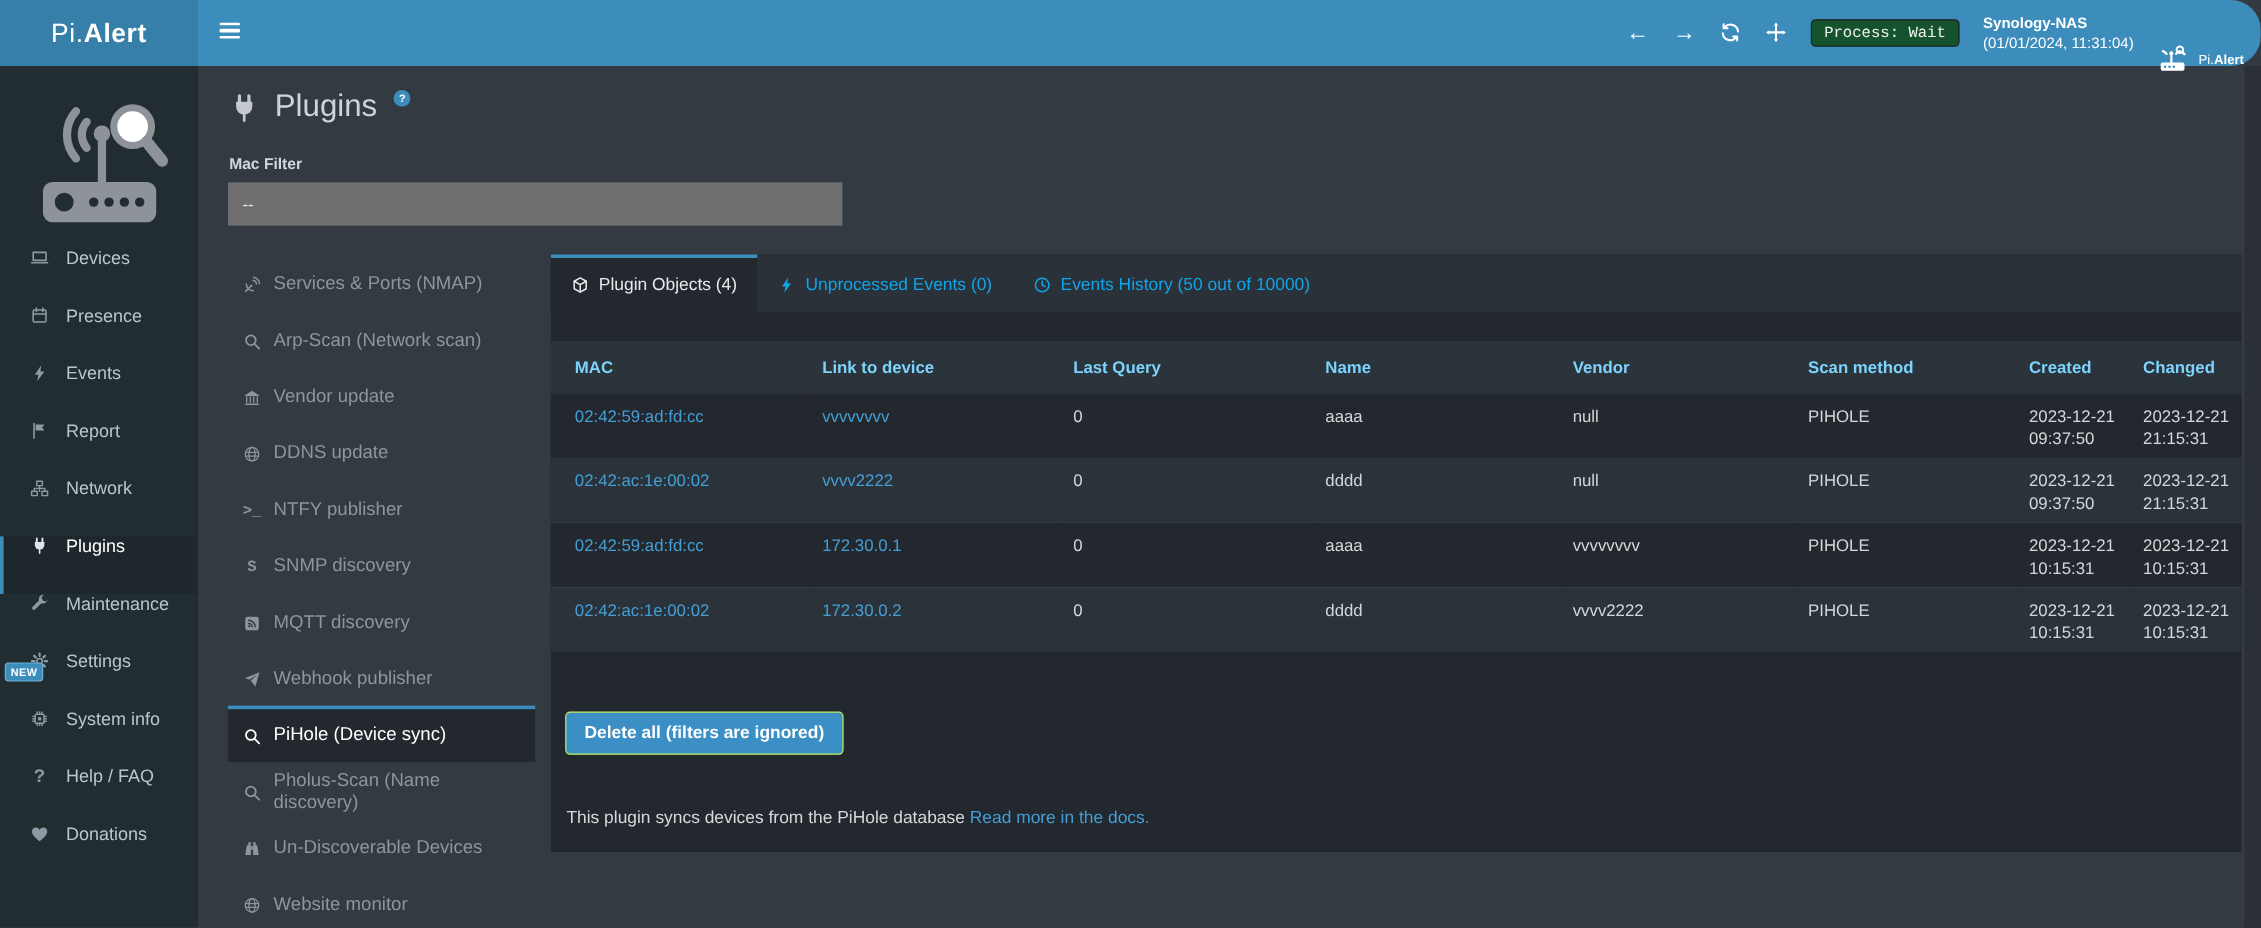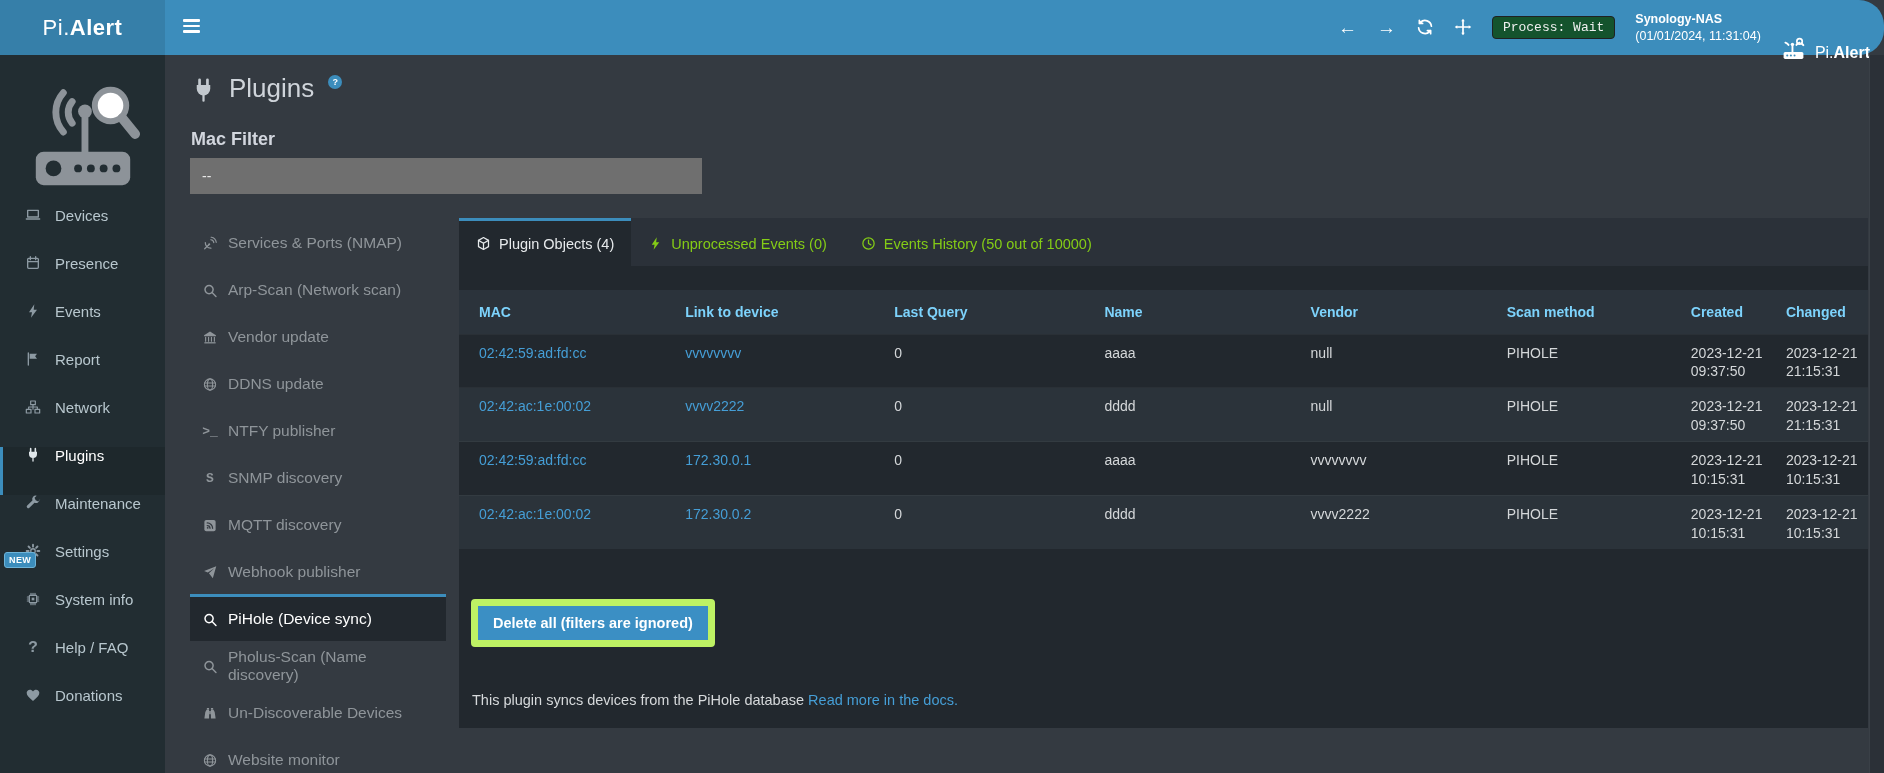--- a/index.html
+++ b/index.html
@@ -22,68 +22,68 @@
   .nav-main{flex:1;display:flex;align-items:center;padding:0 14px 0 18px;}
   .hamburger{font-size:20px;cursor:pointer;line-height:1;}
   .hamburger .bars{display:inline-block;width:17px;}
   .hamburger .bars span{display:block;height:2.5px;background:#fff;margin:3px 0;border-radius:1px;}
   .nav-right{margin-left:auto;display:flex;align-items:center;gap:20px;}
   .nav-btn{font-size:19px;cursor:pointer;color:#fff;line-height:1;}
   .nav-btn svg.ico{font-size:18px;}
   .proc{font-family:"Liberation Mono",monospace;font-size:13px;background:#14532d;border:1px solid #1f2122;border-radius:4px;padding:3px 10px;color:#f0f0f0;}
   .hostinfo{font-size:12.5px;line-height:1.35;text-align:left;}
   .hostinfo .h1{font-weight:700;}
-  .appright{display:flex;align-items:flex-end;gap:9px;font-size:16px;cursor:pointer;margin-top:44px;}
+  .appright{display:flex;align-items:center;gap:9px;font-size:11px;cursor:pointer;margin-top:44px;}
   .appright svg.ico{font-size:25px;}
   .appright b{font-weight:700;}
 
   
   .shell{flex:1;display:flex;min-height:0;}
   aside{width:165px;flex:0 0 165px;background:var(--sidebar);position:relative;}
   .biglogo{display:flex;justify-content:center;padding:20px 0 14px;}
   .side-menu .item{height:48px;display:flex;gap:13px;padding-left:21px;color:var(--sidebar-text);font-size:15px;cursor:pointer;border-left:3px solid transparent;}
   .side-menu .item svg.ico,.side-menu .item .txt-ico{font-size:16px;width:18px;text-align:center;color:#8d9aa3;}
   .side-menu .item.active{background:#1e282c;border-left-color:var(--accent);color:#fff;}
   .side-menu .item.active svg.ico{color:#dfe6ea;}
   .new-badge{position:absolute;left:4px;top:497px;background:var(--accent);border:1px solid #6db3d8;color:#fff;font-size:9px;font-weight:700;padding:2px 4px;border-radius:3px;letter-spacing:.4px;}
 
   main{flex:1;min-width:0;padding:18px 16px 0 25px;position:relative;}
   .page-head{display:flex;align-items:flex-start;gap:12px;color:#cfd4da;height:42px;}
   .page-head svg.ico{font-size:27px;margin-top:4px;color:#c3c9cf;}
   .page-head h1{font-size:26px;font-weight:400;line-height:1.2;}
   .help-badge{width:14px;height:14px;border-radius:50%;background:var(--accent);color:#fff;font-size:9px;font-weight:700;display:inline-flex;align-items:center;justify-content:center;margin:2px 0 0 2px;cursor:pointer;}
 
-  .filter-label{display:block;font-size:18px;font-weight:700;color:#d2d6de;margin:14px 0 8px 1px;}
+  .filter-label{display:block;font-size:13px;font-weight:700;color:#d2d6de;margin:14px 0 8px 1px;}
   .mac-input{width:512px;height:36px;background:#6f6f6f;border:none;color:#e8e8e8;font-size:14px;padding:0 12px;font-family:"Liberation Sans",sans-serif;}
 
   .content-row{display:flex;margin-top:24px;align-items:flex-start;}
   .plugin-nav{width:256px;flex:0 0 256px;}
   .plugin-nav .pitem{height:47px;display:flex;align-items:center;gap:9px;padding:0 10px 0 11px;color:#8f959a;font-size:15.5px;cursor:pointer;border-top:3px solid transparent;}
   .plugin-nav .pitem svg.ico,.plugin-nav .pitem .txt-ico{font-size:15px;width:18px;text-align:center;flex:0 0 18px;}
   .plugin-nav .pitem .txt-ico{font-size:13px;}
   .plugin-nav .pitem.active{background:var(--panel);border-top-color:var(--accent);color:#fff;height:47px;}
 
   .pane{flex:1;margin-left:13px;background:var(--panel);min-height:417px;display:flex;flex-direction:column;gap:24px;}
   .tabs{display:flex;background:var(--strip);flex:0 0 48px;}
-  .tab{display:flex;align-items:center;gap:8px;padding:0 17px;font-size:14.5px;color:#84cc16;border-top:3px solid transparent;cursor:pointer;}
+  .tab{display:flex;align-items:center;gap:8px;padding:0 17px;font-size:14.5px;color:#0ea5e9;border-top:3px solid transparent;cursor:pointer;}
   .tab svg.ico{font-size:15px;}
   .tab.active{background:var(--panel);border-top-color:var(--accent);color:#e7eaec;}
 
   table{width:100%;border-collapse:collapse;table-layout:fixed;font-size:14px;}
   thead th{background:var(--header-row);color:#7dd3fc;font-weight:700;text-align:left;height:44px;padding:0 8px;}
   th:first-child,td:first-child{padding-left:20px;}
   tbody td{padding:9px 8px 6px;vertical-align:top;height:52px;line-height:1.35;}
   tbody tr:nth-child(odd){background:var(--panel);}
   tbody tr:nth-child(even){background:var(--row-even);}
   tbody tr{border-top:1px solid rgba(255,255,255,.04);}
   td a{color:var(--link);text-decoration:none;cursor:pointer;}
   .c-mac{width:218px;} .c-link{width:209px;} .c-query{width:210px;} .c-name{width:206px;}
   .c-vendor{width:196px;} .c-scan{width:184px;} .c-created{width:95px;} .c-changed{width:90px;}
 
-  .delete-btn{margin:26px 0 0 12px;align-self:flex-start;background:#3b8fc4;color:#fff;border:7px solid #bef264;border-radius:4px;font-size:14.5px;font-weight:700;padding:9px 15px;cursor:pointer;font-family:"Liberation Sans",sans-serif;}
+  .delete-btn{margin:26px 0 0 12px;align-self:flex-start;background:#3b8fc4;color:#fff;border:1px solid #bef264;border-radius:4px;font-size:14.5px;font-weight:700;padding:9px 15px;cursor:pointer;font-family:"Liberation Sans",sans-serif;}
   .note{margin:21px 0 20px 13px;font-size:14.5px;color:#d6d9db;}
   .note a{color:var(--link);text-decoration:none;cursor:pointer;}
 
   .scroll-strip{position:fixed;right:0;top:55px;bottom:0;width:15px;background:#2b3037;border-left:1px solid #3a4047;}
 </style>
 </head>
 <body>
 
 <svg width="0" height="0" style="position:absolute" aria-hidden="true">
   <defs>

